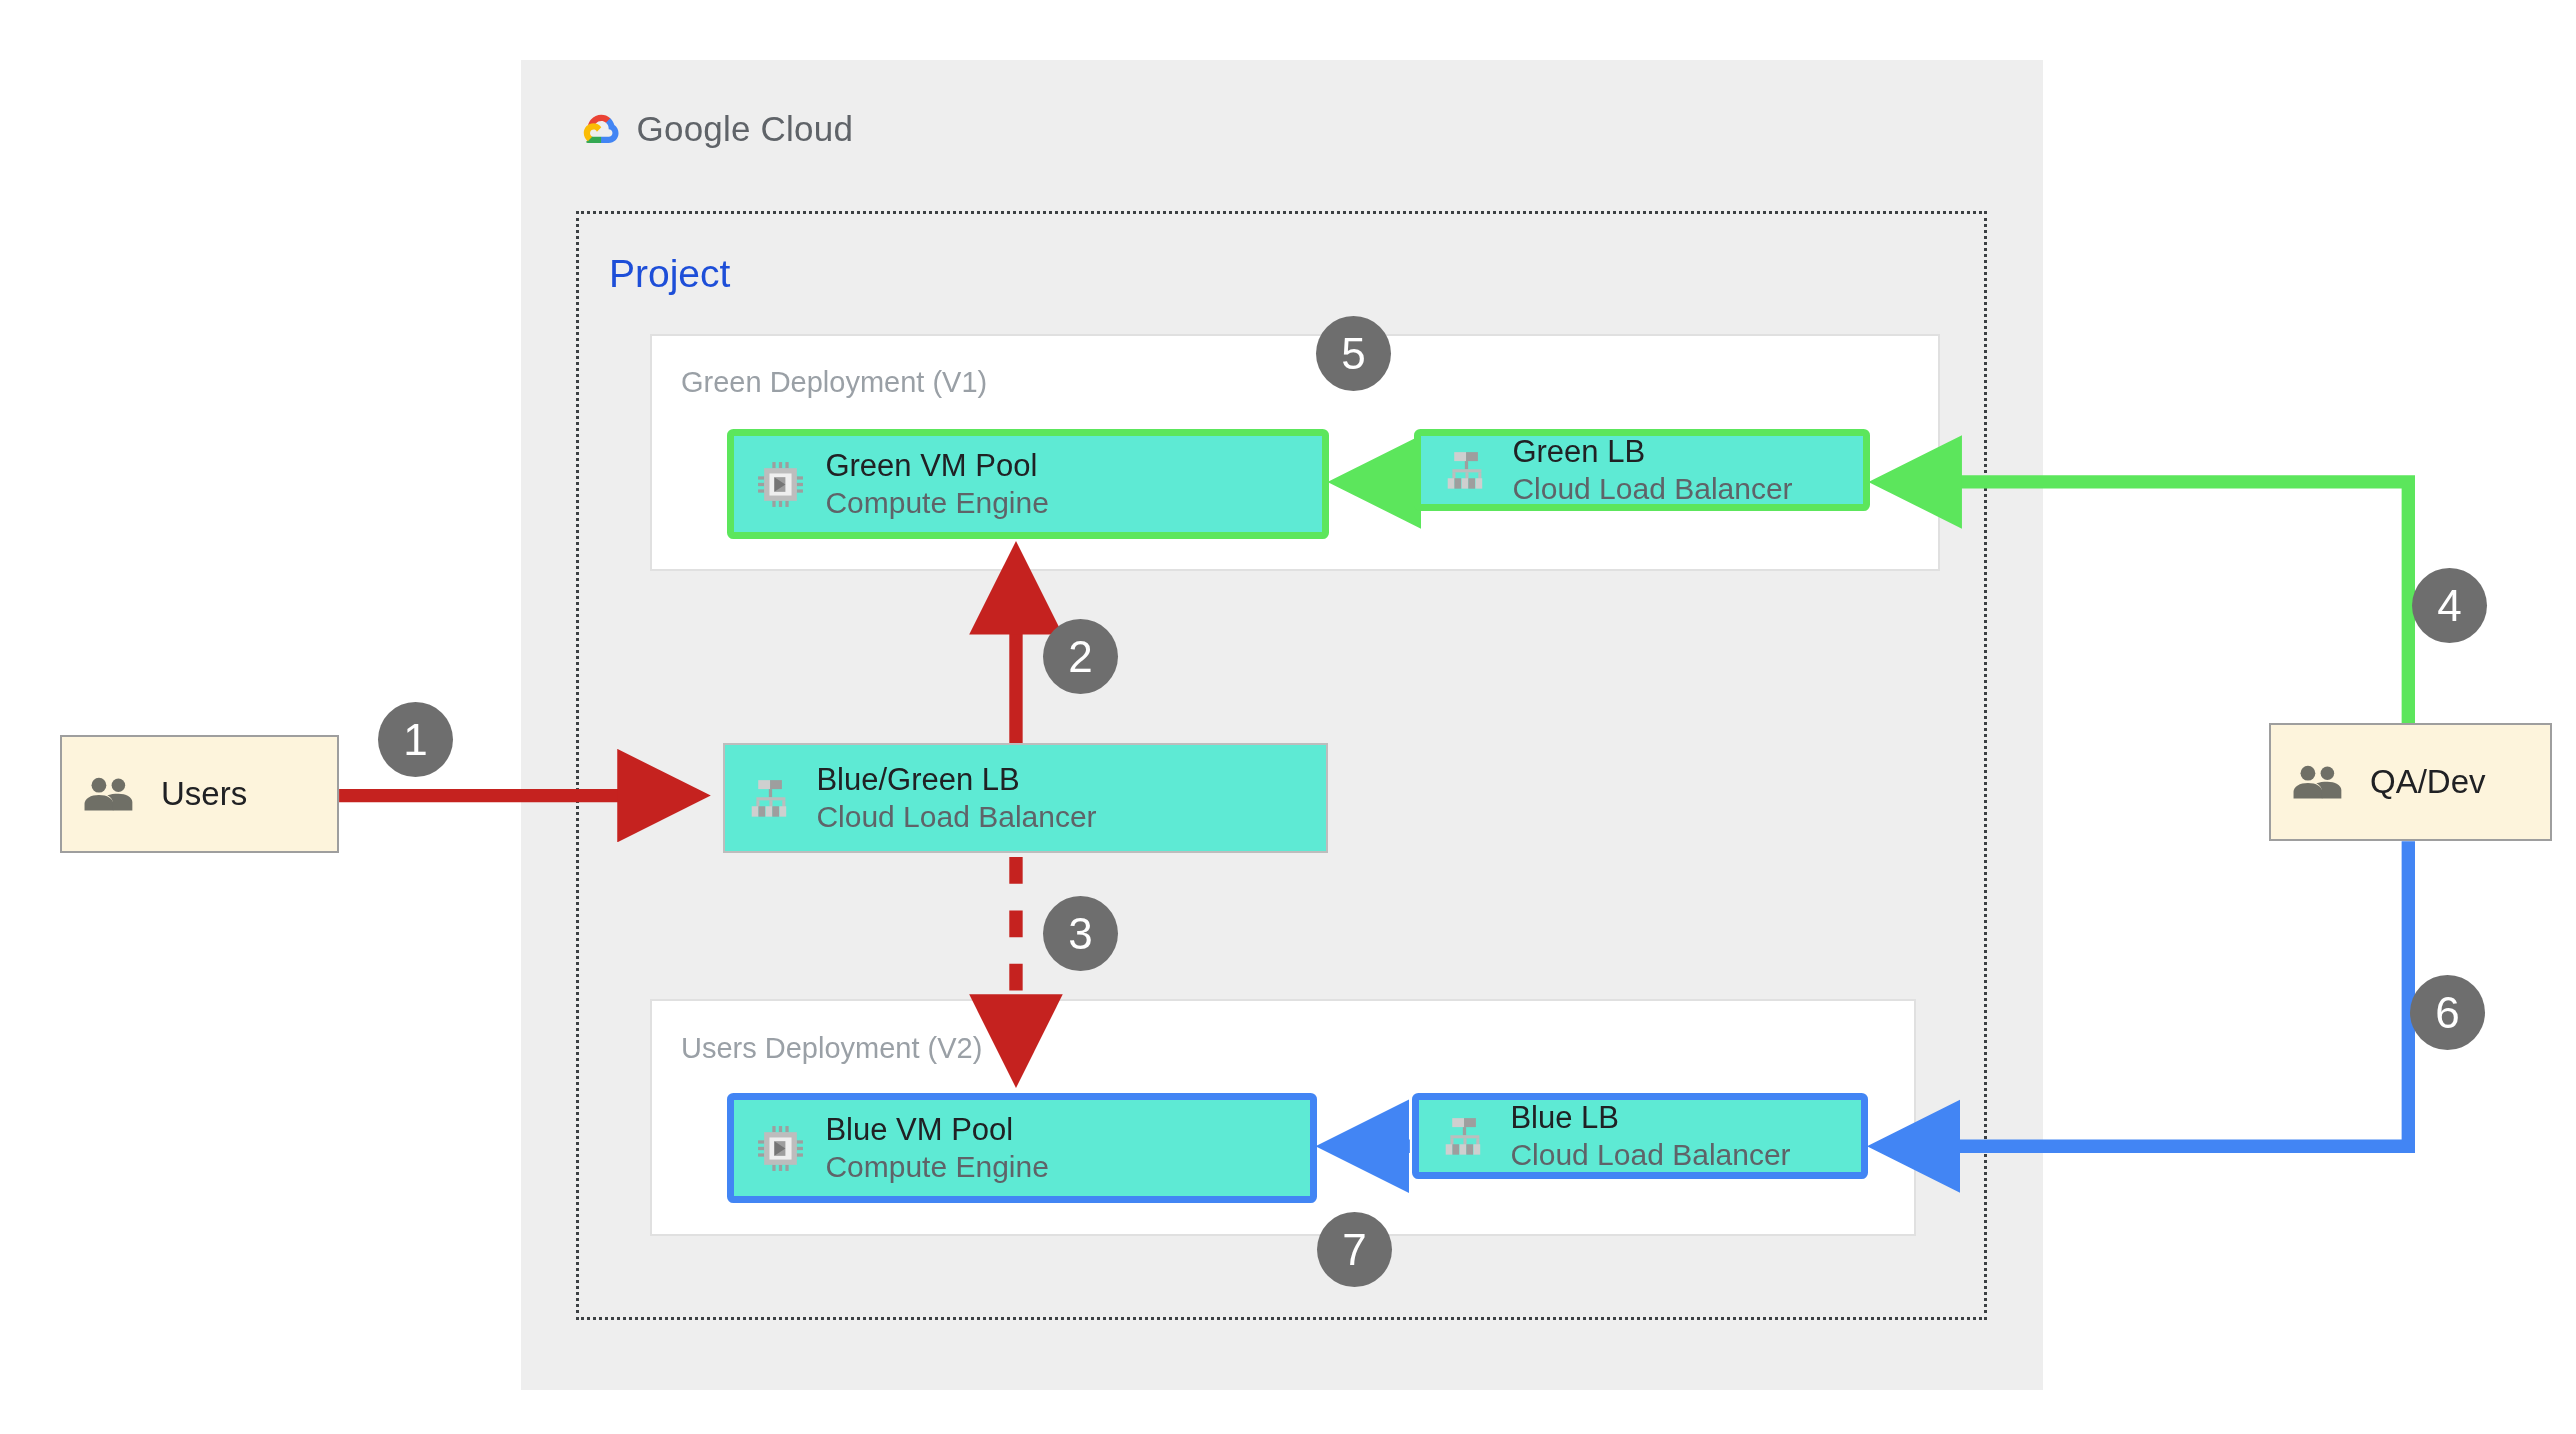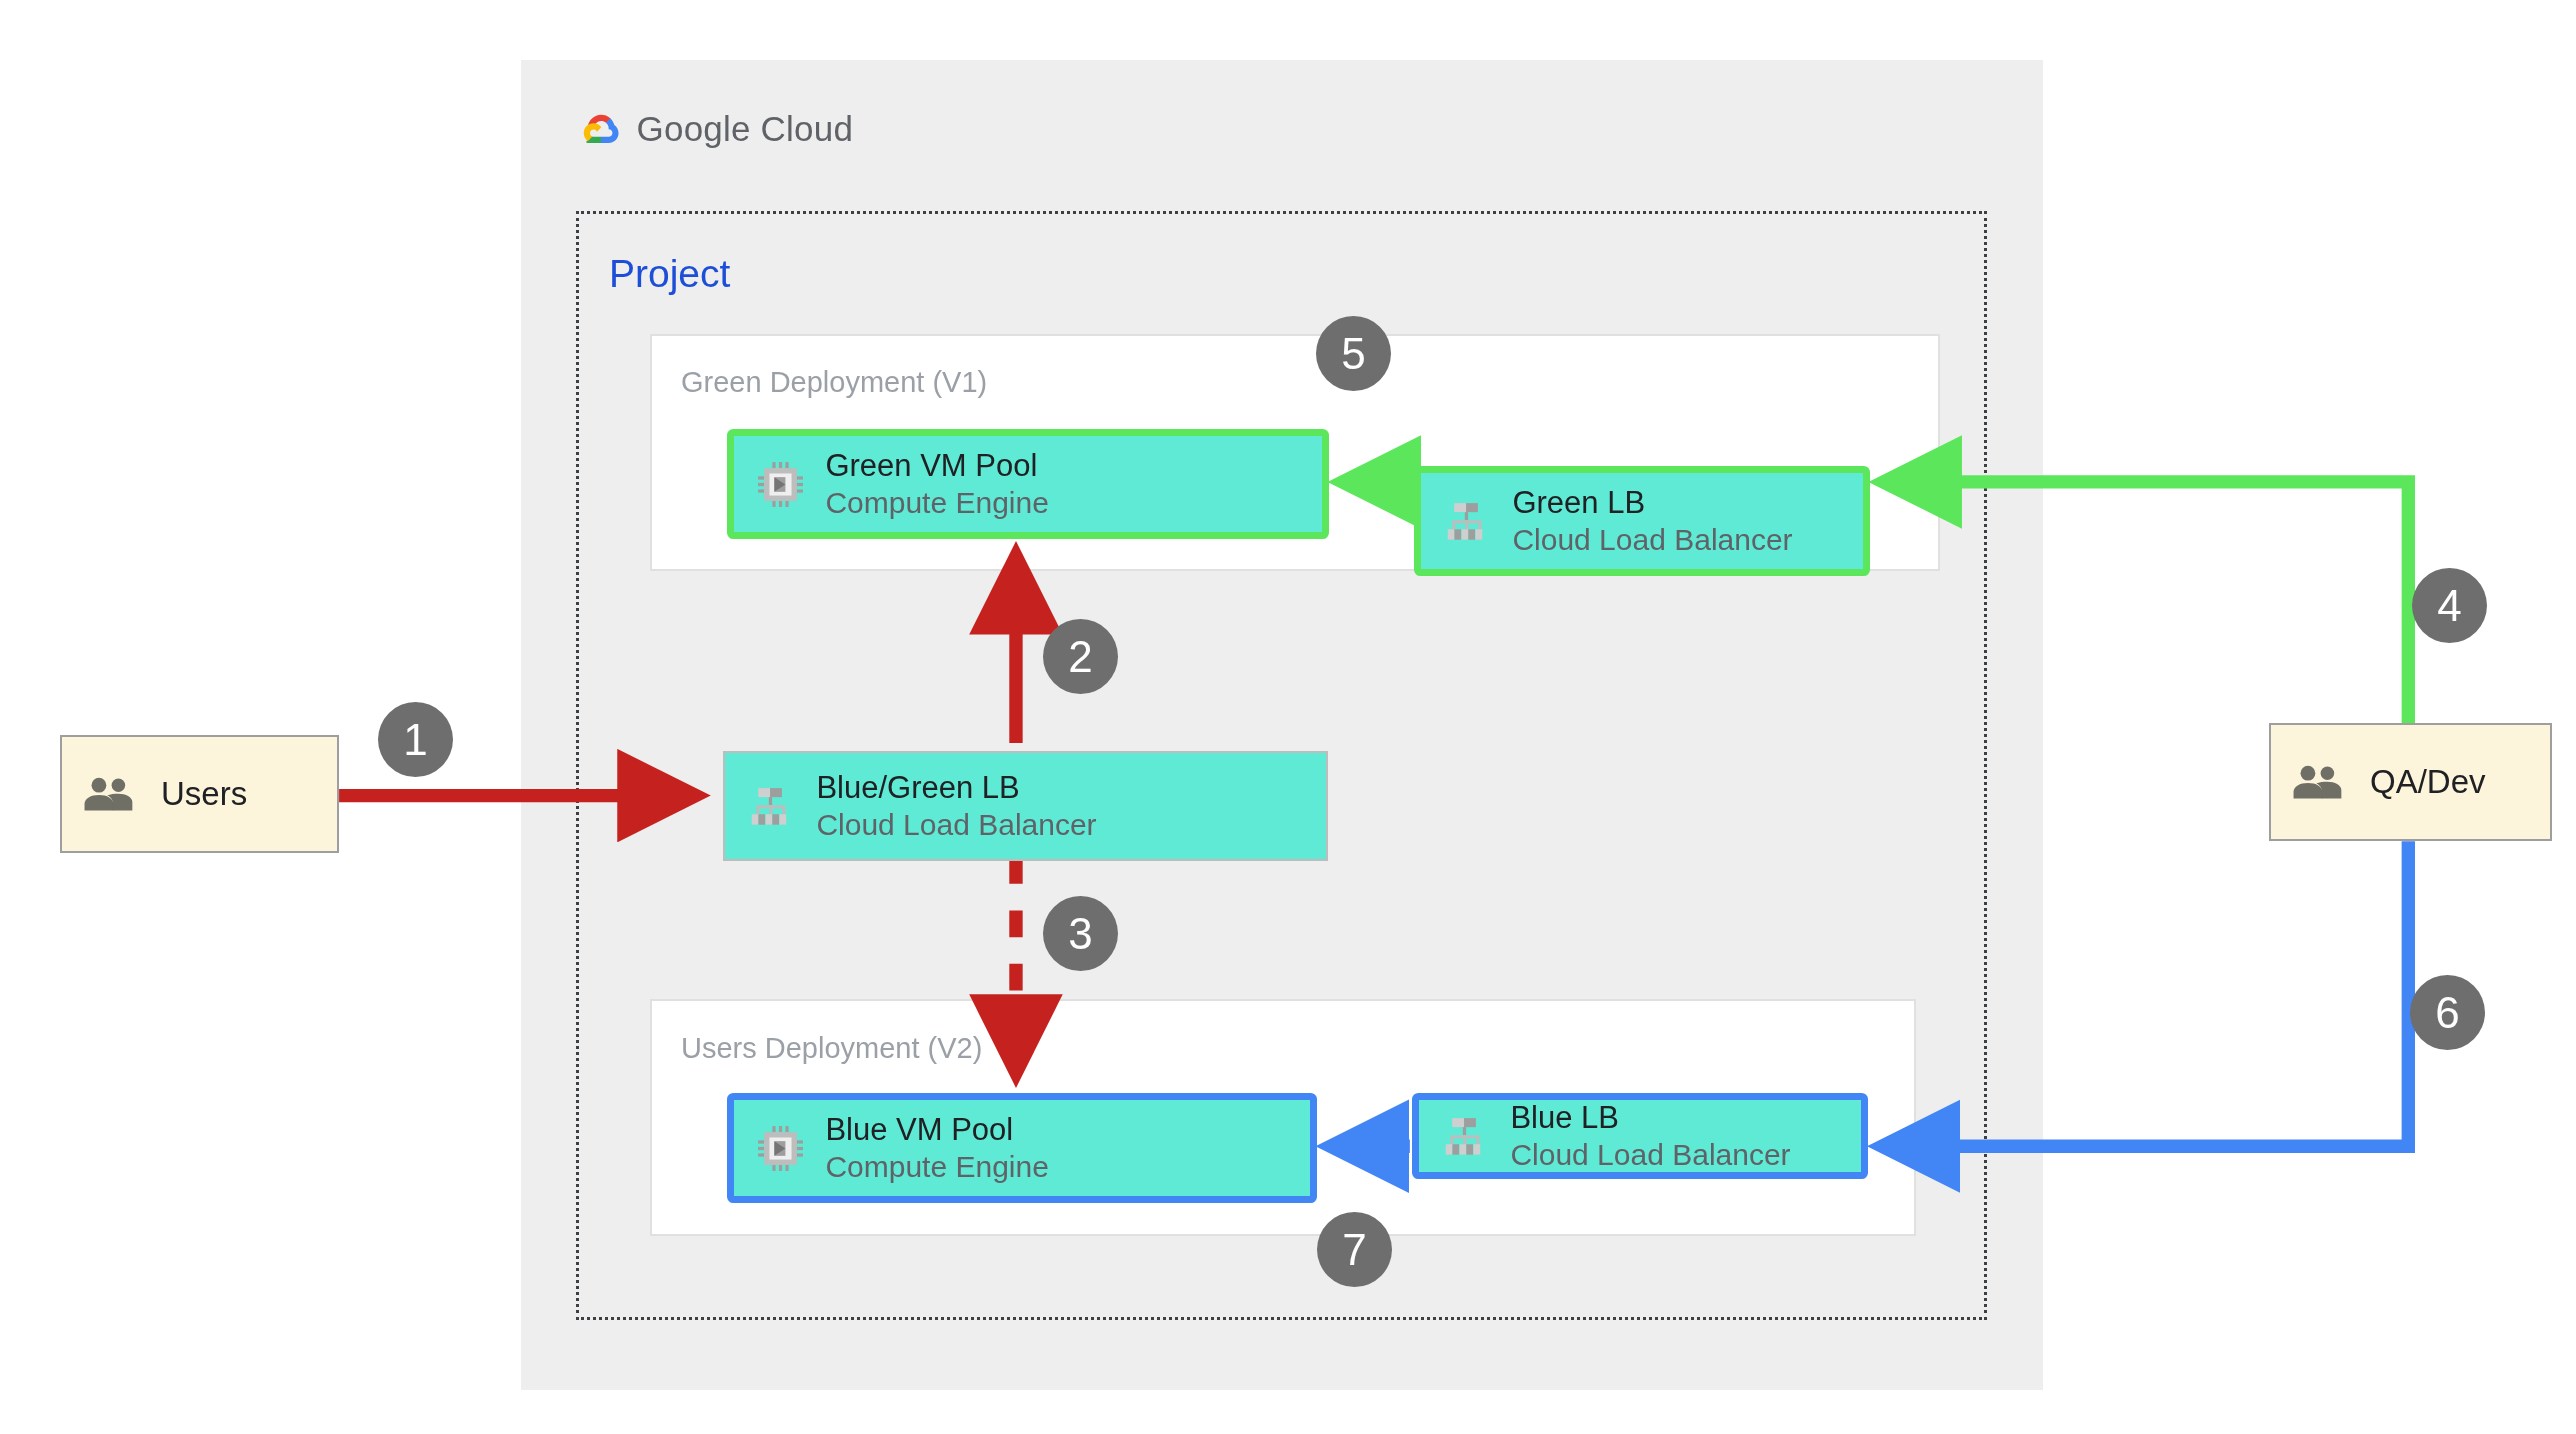--- a/index.html
+++ b/index.html
@@ -23,29 +23,29 @@
   .deploy-panel{position:absolute;background:#ffffff;border:2.4px solid #e0e0e0;box-sizing:border-box;}
   .deploy-panel.green{left:650px;top:334px;width:1290px;height:237px;}
   .deploy-panel.blue {left:650px;top:999px;width:1266px;height:237px;}
   .deploy-label{position:absolute;font-size:29px;color:#9aa0a6;}
   .deploy-label.green{left:681px;top:366px;}
   .deploy-label.blue {left:681px;top:1032px;}
 
   
   .card{position:absolute;background:#5eead4;box-sizing:border-box;
         display:flex;align-items:center;padding-left:22px;gap:20.4px;}
-  .card.plain {border:2.4px solid #bdbdbd;margin-top:8px;}
+  .card.plain {border:2.4px solid #bdbdbd;}
   .card.green {border:7px solid #5CE65C;border-radius:6.3px;}
   .card.blue  {border:7px solid #4285F4;border-radius:6.3px;}
   .card .txt{display:flex;flex-direction:column;justify-content:center;line-height:1.18;}
   .card .title{font-size:31px;color:#202124;white-space:nowrap;}
   .card .sub{font-size:30px;color:#5f6368;white-space:nowrap;}
 
   .c-greenvm {left:727px; top:429px;  width:602px;height:110px;}
-  .c-greenlb {left:1414px;top:429px;  width:456px;height:110px;margin-top:37px;}
+  .c-greenlb {left:1414px;top:429px;  width:456px;height:82px;}
   .c-bglb    {left:723px; top:743px;  width:605px;height:110px;}
   .c-bluevm  {left:727px; top:1093px; width:590px;height:110px;}
   .c-bluelb  {left:1412px;top:1093px; width:456px;height:86px;}
 
   
   .actor{position:absolute;background:#FDF4DC;border:2.4px solid #9e9e9e;box-sizing:border-box;
          display:flex;align-items:center;padding-left:20.4px;gap:23.6px;}
   .actor .label{font-size:33px;color:#202124;white-space:nowrap;}
   .a-users{left:60px; top:735px;  width:279px;height:118px;}
   .a-qadev{left:2269px;top:723px;  width:283px;height:118px;}

